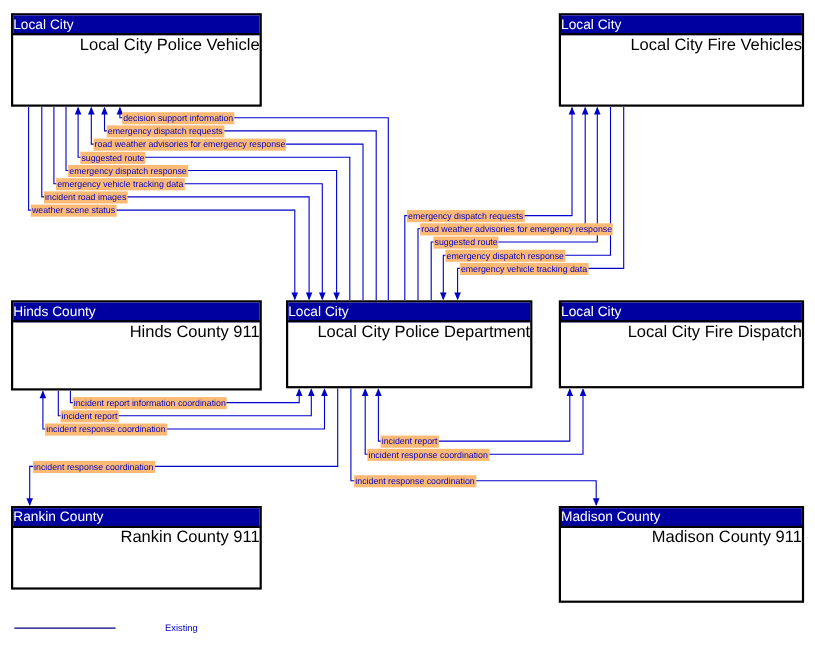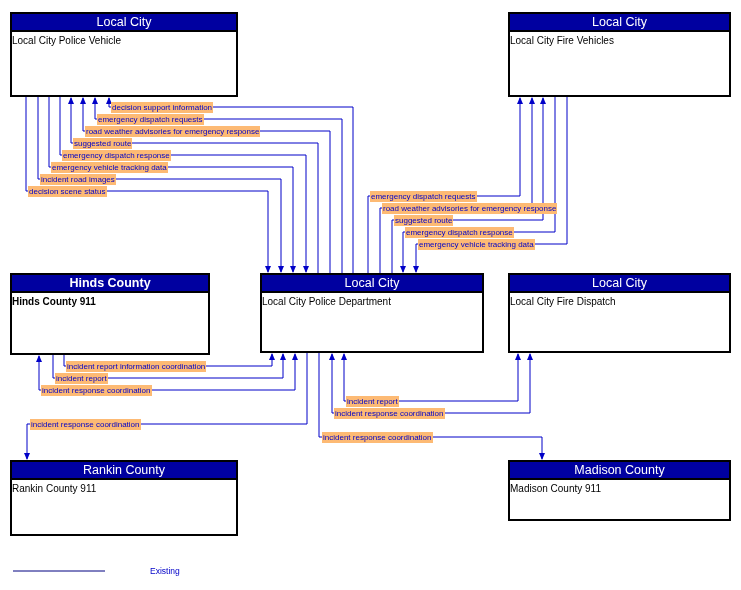--- a/index.html
+++ b/index.html
@@ -6,26 +6,26 @@
   .canvas{
     position:relative;width:741px;height:590px;background:#ffffff;
     font-family:"Liberation Sans", sans-serif;overflow:hidden;
   }
   .connectors{position:absolute;left:0;top:0;z-index:1;}
   .entity-box{
     position:absolute;z-index:2;background:#ffffff;
     border:2px solid #000000;box-sizing:border-box;
   }
   .entity-header{
-    background:#0000A0;color:#ffffff;text-align:center;
+    background:#0000A0;color:#ffffff;
     font-size:12.5px;line-height:16px;height:16px;
     border-bottom:2px solid #000000;white-space:nowrap;overflow:hidden;
   }
   .entity-title{
-    color:#000000;text-align:left;font-size:10px;line-height:15px;
+    color:#000000;text-align:right;font-size:15px;line-height:15px;
     padding-top:1px;white-space:nowrap;
   }
   .flow-label{
     position:absolute;z-index:3;background:#fdba74;color:#0000C8;
     font-size:8px;line-height:11px;height:11px;white-space:nowrap;
     padding:0 1px;
   }
   .legend-label{
     position:absolute;z-index:3;color:#0000C8;font-size:8.5px;
     line-height:11px;white-space:nowrap;
@@ -106,53 +106,53 @@
   <div class="entity-box" style="left:10px;top:12px;width:228px;height:85px;">
     <div class="entity-header">Local City</div>
     <div class="entity-title">Local City Police Vehicle</div>
   </div>
 
   <div class="entity-box" style="left:508px;top:12px;width:223px;height:85px;">
     <div class="entity-header">Local City</div>
     <div class="entity-title">Local City Fire Vehicles</div>
   </div>
 
-  <div class="entity-box" style="left:10px;top:273px;width:200px;height:82px;font-weight:bold;">
+  <div class="entity-box" style="left:10px;top:273px;width:228px;height:82px;">
     <div class="entity-header">Hinds County</div>
     <div class="entity-title">Hinds County 911</div>
   </div>
 
   <div class="entity-box" style="left:260px;top:273px;width:224px;height:80px;">
     <div class="entity-header">Local City</div>
     <div class="entity-title">Local City Police Department</div>
   </div>
 
   <div class="entity-box" style="left:508px;top:273px;width:223px;height:80px;">
     <div class="entity-header">Local City</div>
     <div class="entity-title">Local City Fire Dispatch</div>
   </div>
 
   <div class="entity-box" style="left:10px;top:460px;width:228px;height:76px;">
     <div class="entity-header">Rankin County</div>
     <div class="entity-title">Rankin County 911</div>
   </div>
 
-  <div class="entity-box" style="left:508px;top:460px;width:223px;height:61px;">
+  <div class="entity-box" style="left:508px;top:460px;width:223px;height:88px;">
     <div class="entity-header">Madison County</div>
     <div class="entity-title">Madison County 911</div>
   </div>
 
   <span class="flow-label" style="left:111px;top:102px;">decision support information</span>
   <span class="flow-label" style="left:97px;top:114px;">emergency dispatch requests</span>
   <span class="flow-label" style="left:85px;top:126px;">road weather advisories for emergency response</span>
   <span class="flow-label" style="left:73px;top:138px;">suggested route</span>
   <span class="flow-label" style="left:62px;top:150px;">emergency dispatch response</span>
   <span class="flow-label" style="left:51px;top:162px;">emergency vehicle tracking data</span>
   <span class="flow-label" style="left:40px;top:174px;">incident road images</span>
-  <span class="flow-label" style="left:28px;top:186px;">decision scene status</span>
+  <span class="flow-label" style="left:28px;top:186px;">weather scene status</span>
   <span class="flow-label" style="left:370px;top:191px;">emergency dispatch requests</span>
   <span class="flow-label" style="left:382px;top:203px;">road weather advisories for emergency response</span>
   <span class="flow-label" style="left:394px;top:215px;">suggested route</span>
   <span class="flow-label" style="left:405px;top:227px;">emergency dispatch response</span>
   <span class="flow-label" style="left:418px;top:239px;">emergency vehicle tracking data</span>
   <span class="flow-label" style="left:66px;top:361px;">incident report information coordination</span>
   <span class="flow-label" style="left:55px;top:373px;">incident report</span>
   <span class="flow-label" style="left:41px;top:385px;">incident response coordination</span>
   <span class="flow-label" style="left:346px;top:396px;">incident report</span>
   <span class="flow-label" style="left:334px;top:408px;">incident response coordination</span>

